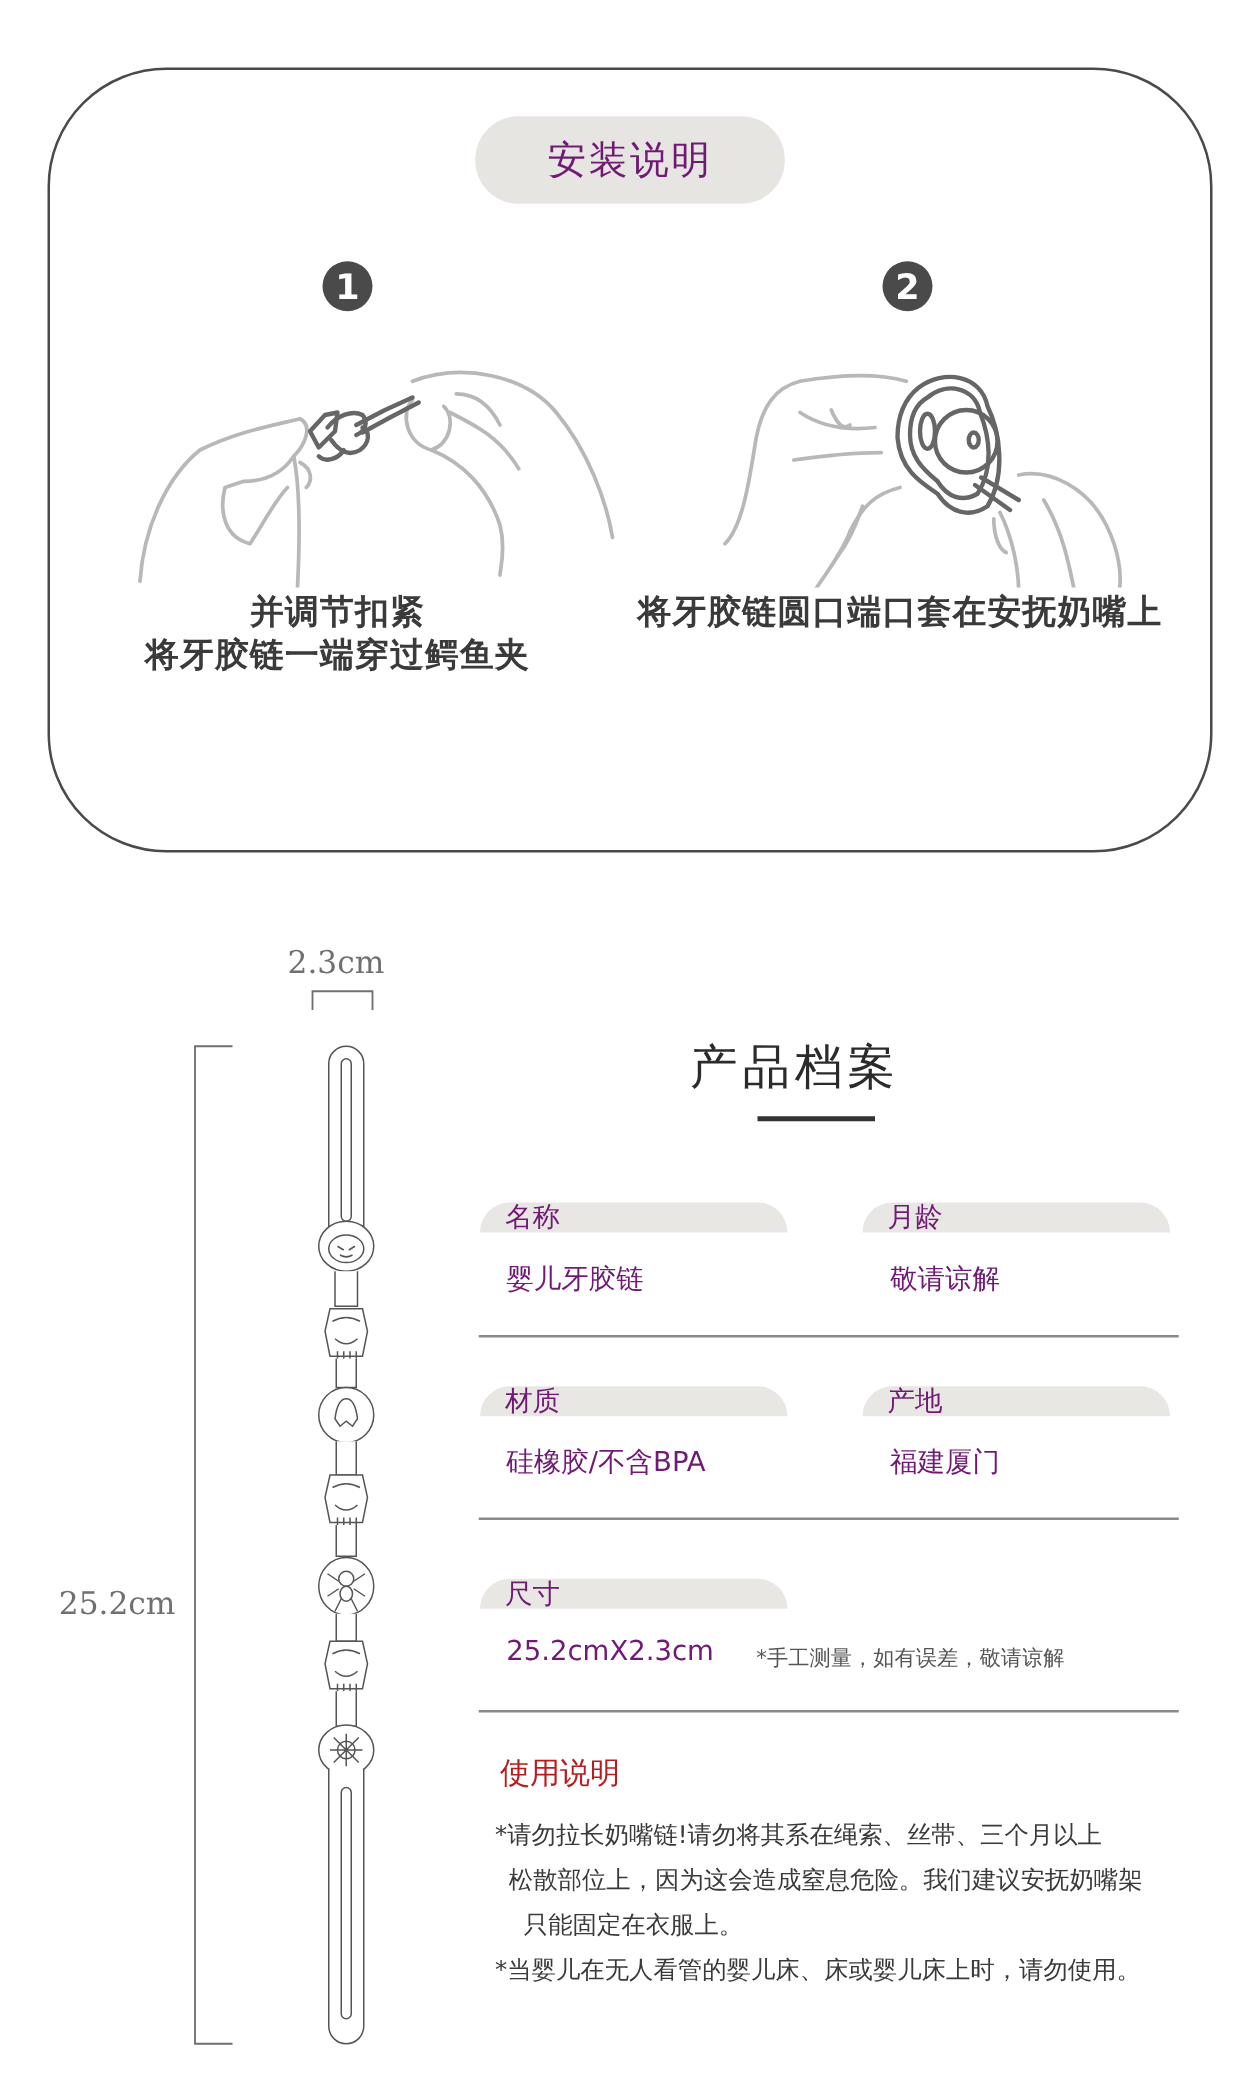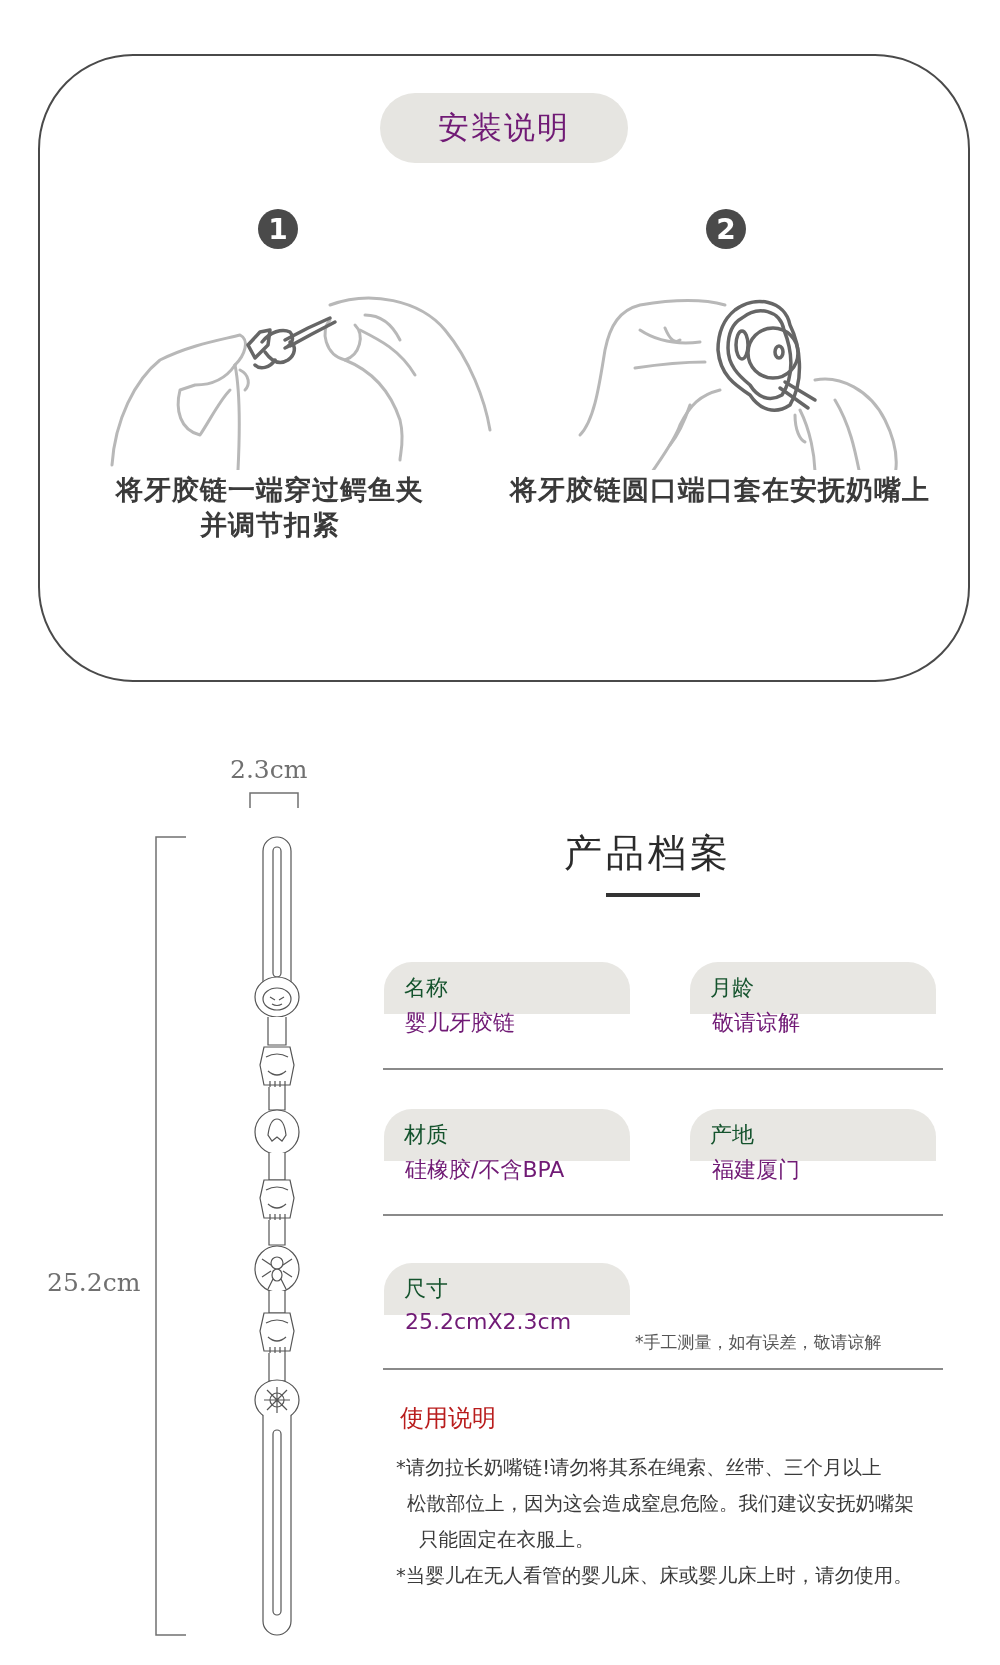--- a/index.html
+++ b/index.html
@@ -15,24 +15,24 @@
                    font-size:31px; color:#701a75; letter-spacing:2px; }
   .step-badge { width:40px; height:40px; border-radius:50%; background:#4a4a4a; color:#fff;
                 display:flex; align-items:center; justify-content:center; font-size:28px; font-weight:bold; }
   .step-illus { }
   .step-text { text-align:center; font-size:27px; line-height:35px; color:#3a3a3a; font-weight:bold; letter-spacing:1px; }
 
   
   .dim-label { font-family:"DejaVu Serif","Liberation Serif", serif; color:#707070; font-size:25px; }
 
   
-  .profile-title { left:564px; top:828px; font-size:38px; color:#2b2b2b; letter-spacing:4px; }
+  .profile-title { left:552px; top:828px; font-size:38px; color:#2b2b2b; letter-spacing:4px; }
   .profile-rule { left:606px; top:893px; width:94px; height:4px; background:#333; }
-  .field-tab { width:246px; height:52px; background:#e8e7e3; border-radius:28px 28px 0 0;
-               box-sizing:border-box; padding-left:20px; font-size:22px; color:#14532d;
+  .field-tab { width:246px; height:24px; background:#e8e7e3; border-radius:28px 28px 0 0;
+               box-sizing:border-box; padding-left:20px; font-size:22px; color:#701a75;
                display:flex; align-items:center;font-family:Liberation Serif, serif; }
   .field-val { font-size:22px; color:#701a75; }
   .divider { left:383px; width:560px; height:2px; background:#8a8a8a; }
   .note { font-size:17px; color:#555; }
 
   .usage-title { left:400px; top:1402px; font-size:24px; color:#b91c1c; }
   .usage-line { font-size:19.5px; color:#3a3a3a; white-space:nowrap; }
 </style>
 </head>
 <body>
@@ -56,22 +56,22 @@
   <g fill="none" stroke="#666" stroke-width="3.5" stroke-linecap="round" stroke-linejoin="round">
     <path d="M148 75 L160 62 L170 60 L168 75 L155 88 Z"></path>
     <path d="M162 72 C170 62 182 58 190 62 C195 68 192 75 185 78"></path>
     <path d="M165 82 C172 92 180 95 188 90 C195 85 197 76 190 72"></path>
     <path d="M155 95 C160 100 170 98 175 90"></path>
     <path d="M185 70 L208 58 L230 48"></path>
     <path d="M190 76 L212 64 L235 52"></path>
   </g>
 </svg>
 <div class="abs step-text" style="left:70px;top:472px;width:400px;">
+  <div>并调节扣紧</div>
   <div>将牙胶链一端穿过鳄鱼夹</div>
-  <div>并调节扣紧</div>
 </div>
 
 <div class="abs step-badge" style="left:706px;top:209px;">2</div>
 <svg class="abs step-illus" style="left:560px;top:270px;" width="400" height="200" viewBox="0 0 400 200">
   <g fill="none" stroke="#b8b8b8" stroke-width="3" stroke-linecap="round" stroke-linejoin="round">
     <path d="M20 165 C35 150 40 110 45 80 C50 55 60 40 80 35 C110 30 140 28 165 35"></path>
     <path d="M80 60 C95 70 115 75 140 72"></path>
     <path d="M105 58 C110 70 115 74 120 70"></path>
     <path d="M75 98 C95 95 120 92 145 92"></path>
     <path d="M160 120 C140 125 130 135 120 155 C115 170 100 190 90 205"></path>
@@ -157,20 +157,20 @@
 <div class="abs divider" style="top:1068px;"></div>
 
 <div class="abs field-tab" style="left:384px;top:1109px;">材质</div>
 <div class="abs field-val" style="left:405px;top:1155px;">硅橡胶/不含BPA</div>
 <div class="abs field-tab" style="left:690px;top:1109px;">产地</div>
 <div class="abs field-val" style="left:712px;top:1155px;">福建厦门</div>
 <div class="abs divider" style="top:1214px;"></div>
 
 <div class="abs field-tab" style="left:384px;top:1263px;">尺寸</div>
 <div class="abs field-val" style="left:405px;top:1309px;">25.2cmX2.3cm</div>
-<div class="abs note" style="left:635px;top:1315px;margin-top:16px;">*手工测量，如有误差，敬请谅解</div>
+<div class="abs note" style="left:605px;top:1315px;">*手工测量，如有误差，敬请谅解</div>
 <div class="abs divider" style="top:1368px;"></div>
 
 <div class="abs usage-title">使用说明</div>
 <div class="abs usage-line" style="left:396px;top:1454px;">*请勿拉长奶嘴链!请勿将其系在绳索、丝带、三个月以上</div>
 <div class="abs usage-line" style="left:407px;top:1490px;">松散部位上，因为这会造成窒息危险。我们建议安抚奶嘴架</div>
 <div class="abs usage-line" style="left:407px;top:1526px;margin-left:12px;">只能固定在衣服上。</div>
 <div class="abs usage-line" style="left:396px;top:1562px;">*当婴儿在无人看管的婴儿床、床或婴儿床上时，请勿使用。</div>
 
 </body></html>

